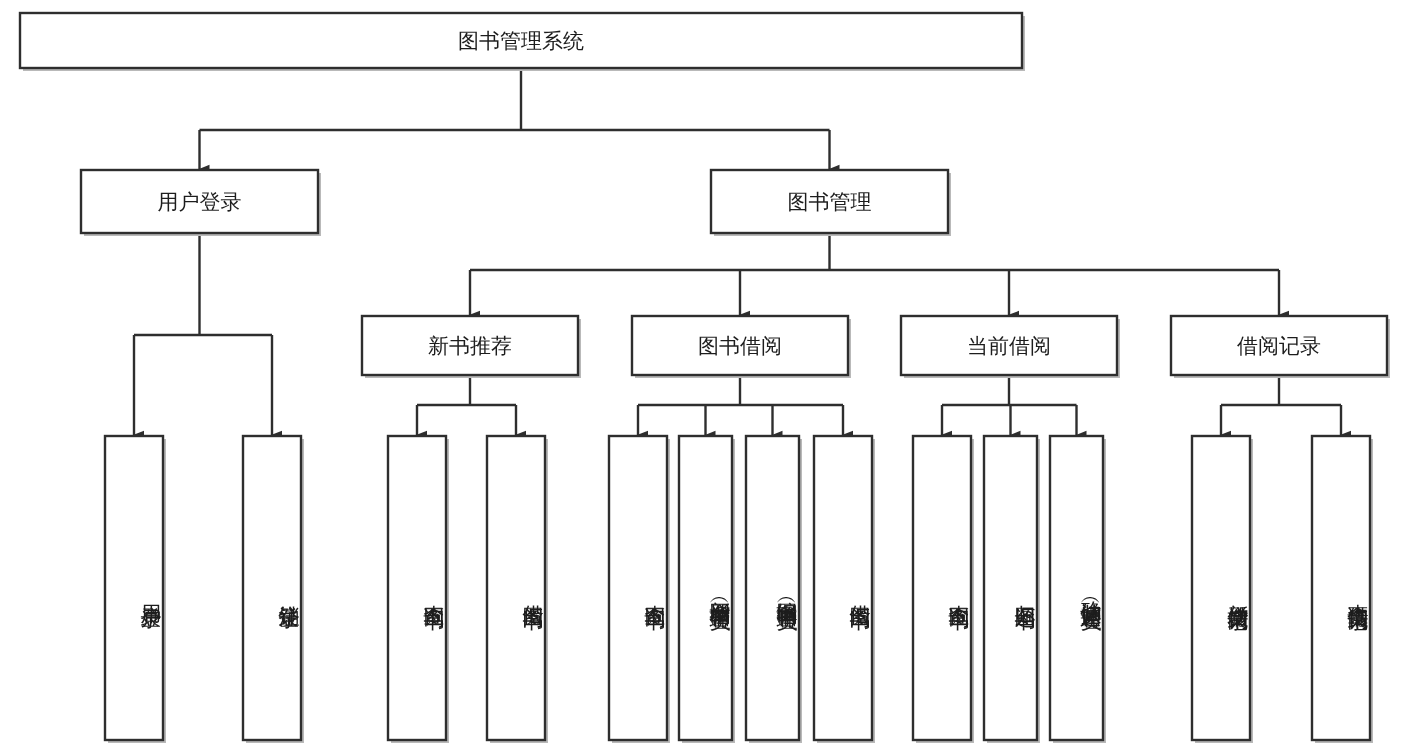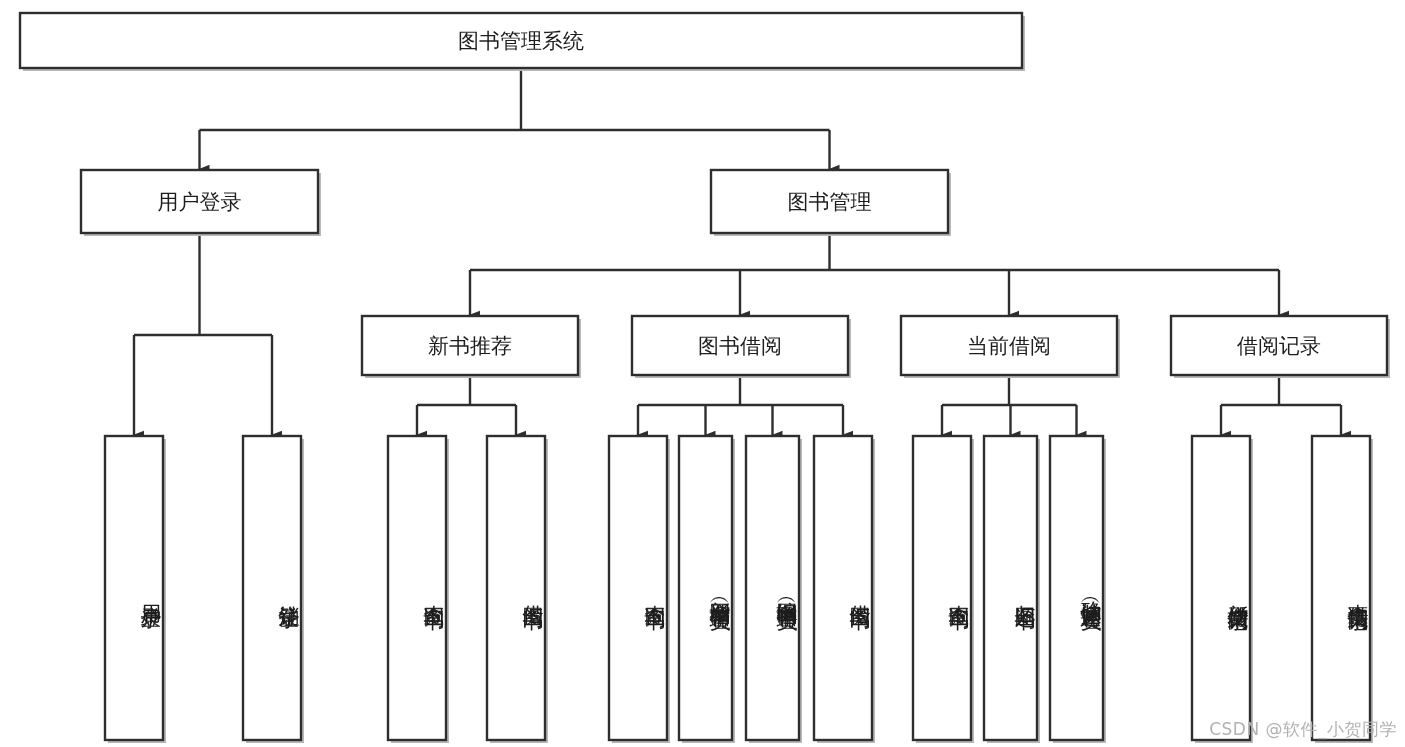--- a/index.html
+++ b/index.html
@@ -222,14 +222,13 @@
       <div class="vlabel" style="left: 679px; top: 448px; width: 53px; height: 286px;">新增图书（管理员）</div>
       <div class="vlabel" style="left: 746px; top: 448px; width: 53px; height: 286px;">编辑图书（管理员）</div>
       <div class="vlabel" style="left: 814px; top: 448px; width: 58px; height: 286px;">借阅图书</div>
       <div class="vlabel" style="left: 913px; top: 448px; width: 58px; height: 286px;">查询图书</div>
       <div class="vlabel" style="left: 984px; top: 448px; width: 53px; height: 286px;">归还图书</div>
       <div class="vlabel" style="left: 1050px; top: 448px; width: 53px; height: 286px;">确认归还（管理员）</div>
       <div class="vlabel" style="left: 1192px; top: 448px; width: 58px; height: 286px;">新增借阅记录</div>
       <div class="vlabel" style="left: 1312px; top: 448px; width: 58px; height: 286px;">查询借阅记录</div>
     </div>
 
-  <div class="watermark">CSDN @软件_小贺同学</div>
 </div>
 
 </body></html>

